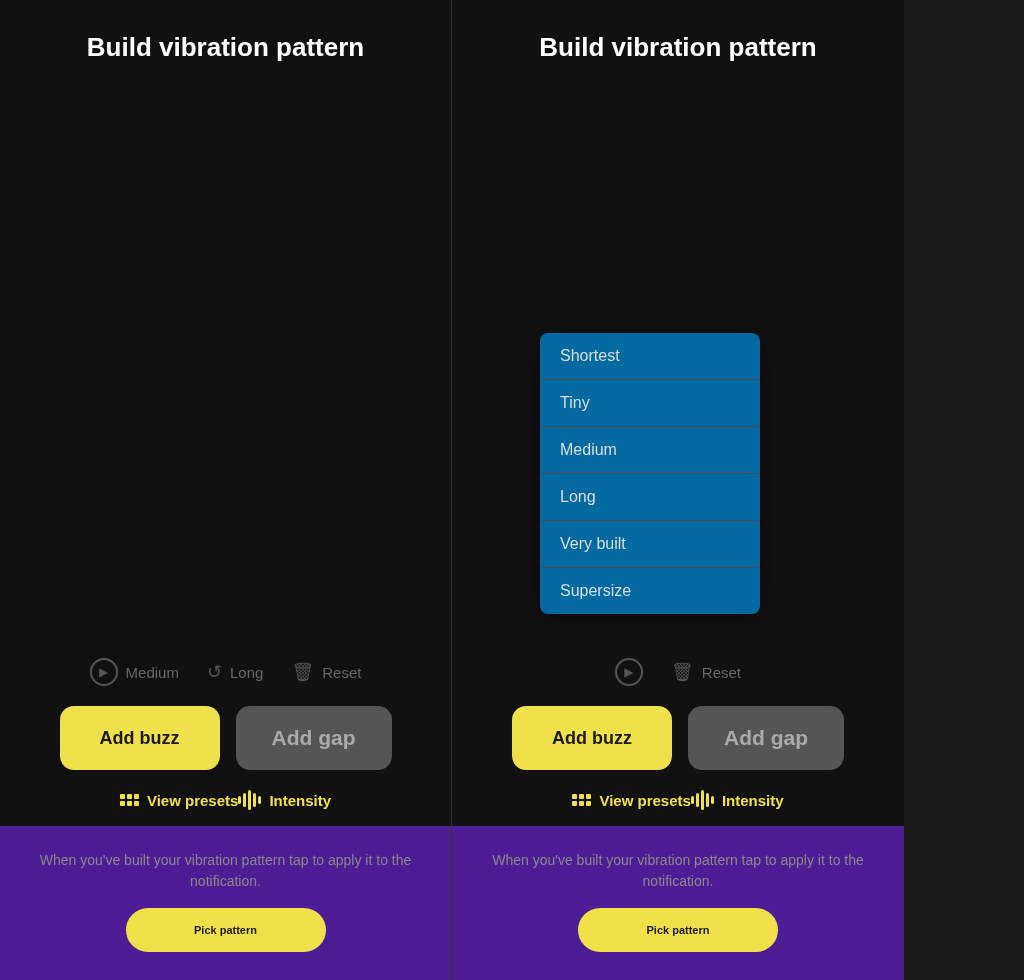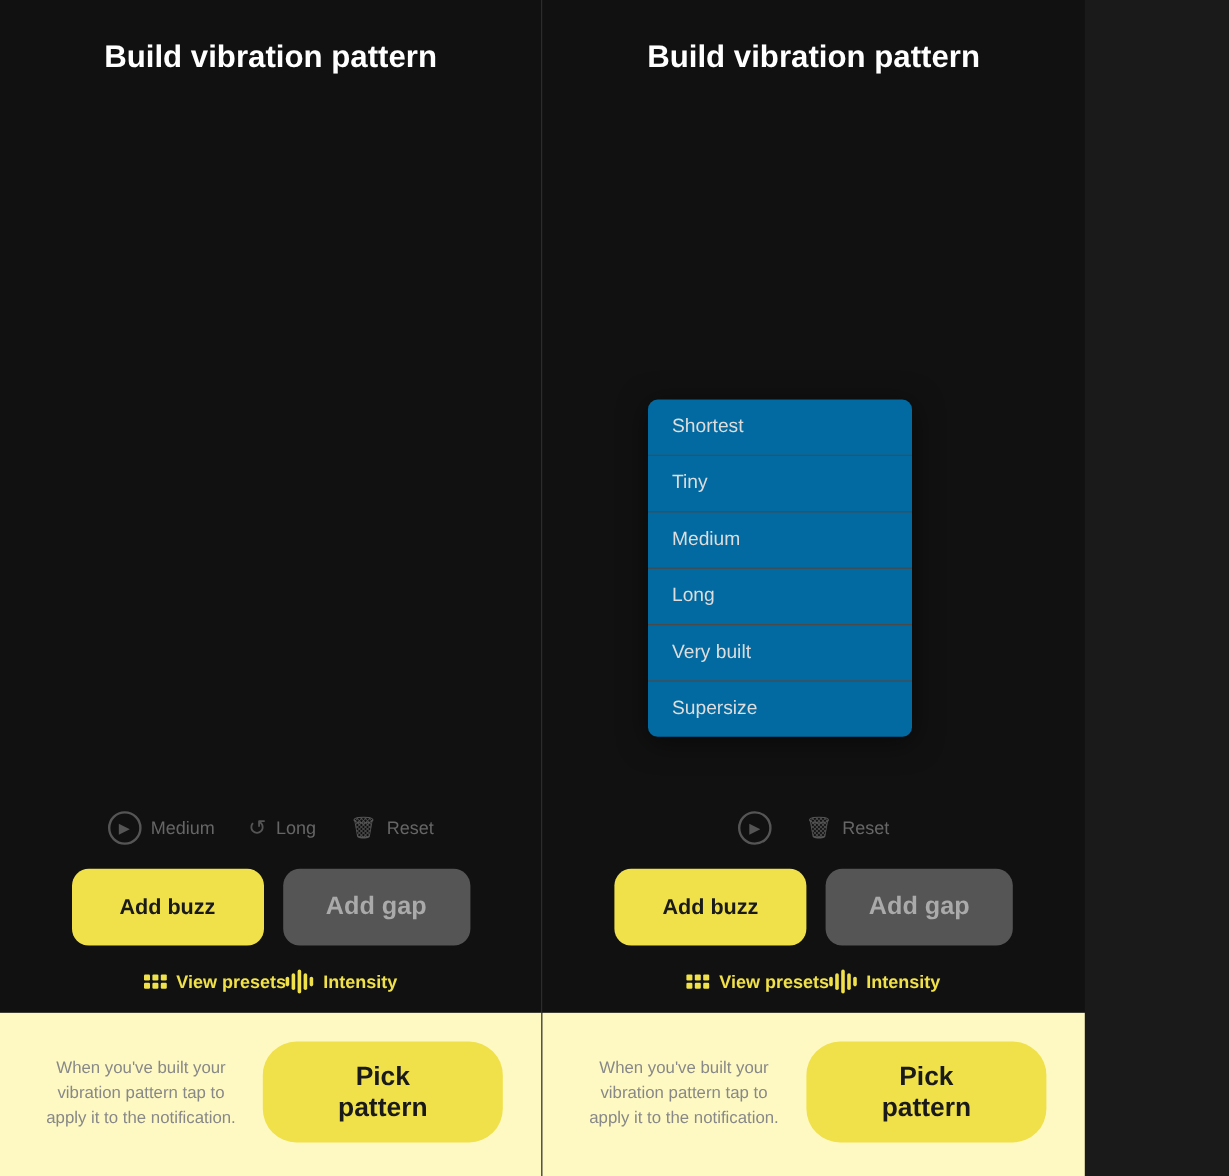--- a/index.html
+++ b/index.html
@@ -121,42 +121,42 @@
       color: #f0e04a;
       font-size: 15px;
       font-weight: 600;
       cursor: pointer;
       background: none;
       border: none;
     }
 
     .footer-area {
       width: 100%;
-      background: #fef9c3;
+      background: #4c1d95;
       padding: 24px 32px 28px;
       display: flex;
-      flex-direction: row;
+      flex-direction: column;
       align-items: center;
       gap: 16px;
     }
 
     .footer-text {
       color: #888888;
       font-size: 14px;
       text-align: center;
       line-height: 1.5;
     }
 
     .btn-pick {
       background: #f0e04a;
       color: #1a1a1a;
       border: none;
       border-radius: 28px;
       padding: 16px 48px;
-      font-size: 22px;
+      font-size: 11px;
       font-weight: 700;
       cursor: pointer;
       min-width: 200px;
     }
 
     
     .dropdown-overlay {
       position: absolute;
       top: 270px;
       left: 88px;

